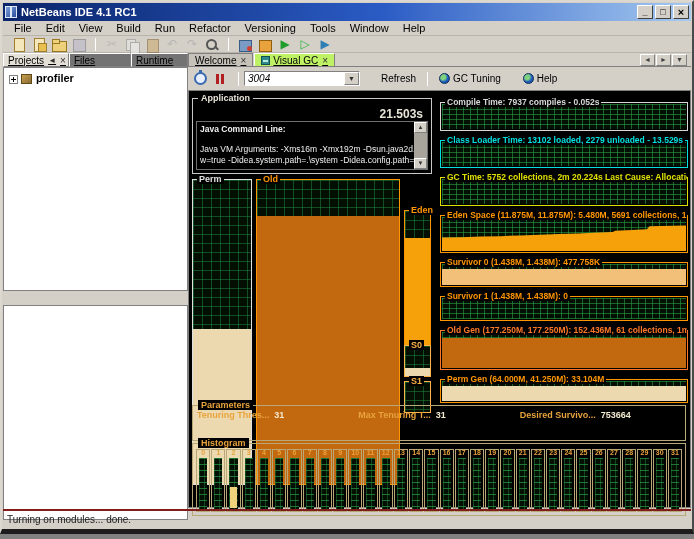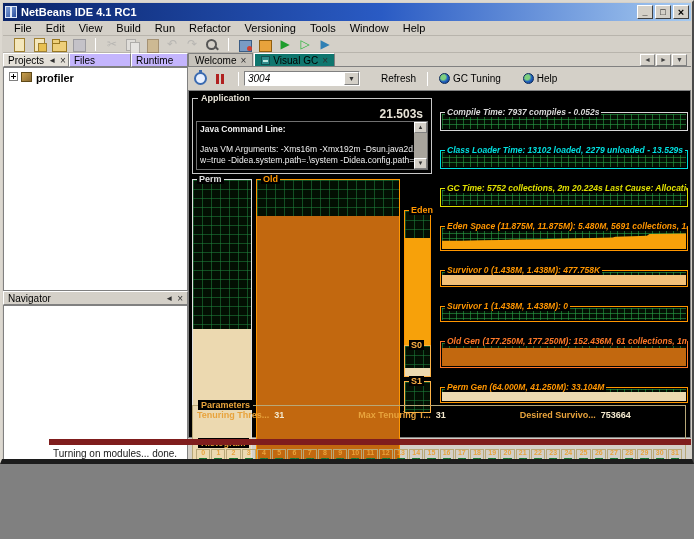--- a/index.html
+++ b/index.html
@@ -1,17 +1,17 @@
 <!DOCTYPE html>
 <html><head>
 <meta charset="utf-8">
 <style>
   html,body{margin:0;padding:0;background:#808080;}
   *{box-sizing:border-box;}
-  .window{position:relative;width:694px;height:464px;background:#d4d0c8;
+  .window{position:relative;width:694px;height:534px;background:#d4d0c8;
     font-family:"Liberation Sans",sans-serif;color:#000;overflow:hidden;
     border-left:2px solid #dcd8d0;border-top:2px solid #dcd8d0;
     border-right:2px solid #4a4a4a;border-bottom:5px solid #1c1c1c;padding-left:36px;}
   
   .titlebar{position:absolute;left:1px;top:1px;right:1px;height:18px;
     background:linear-gradient(90deg,#0a246a 0%,#2a5bc4 55%,#a6caf0 100%);
     display:flex;align-items:center;padding:0 2px;}
   .nb-logo{width:12px;height:12px;margin-right:4px;background:linear-gradient(135deg,#7f9fd8,#2b4f9e);
     border:1px solid #dfe8f8;position:relative;}
   .nb-logo::after{content:"";position:absolute;left:4px;top:0;bottom:0;width:2px;background:#dfe8f8;}
@@ -39,45 +39,45 @@
   .tb-disk::before{content:"";position:absolute;left:2px;top:2px;width:11px;height:11px;background:#b8b8c8;border:1px solid #707080;}
   .tb-copy::before{content:"";position:absolute;left:2px;top:2px;width:8px;height:10px;background:#e8e8e8;border:1px solid #909090;}
   .tb-copy::after{content:"";position:absolute;left:6px;top:5px;width:8px;height:10px;background:#f4f4f4;border:1px solid #909090;}
   .tb-paste::before{content:"";position:absolute;left:3px;top:2px;width:10px;height:12px;background:#c8a868;border:1px solid #806030;}
   .tb-find::before{content:"";position:absolute;left:2px;top:2px;width:7px;height:7px;border:2px solid #555;border-radius:50%;}
   .tb-find::after{content:"";position:absolute;left:10px;top:10px;width:5px;height:2px;background:#555;transform:rotate(45deg);}
   .tb-box-blue::before{content:"";position:absolute;left:2px;top:3px;width:11px;height:10px;background:#7a9cc4;border:1px solid #3a5c84;}
   .tb-box-blue::after{content:"";position:absolute;right:1px;bottom:1px;width:5px;height:5px;background:#d04030;border-radius:50%;}
   .tb-box-orange::before{content:"";position:absolute;left:2px;top:3px;width:11px;height:10px;background:#e8a33c;border:1px solid #905f10;}
   
-  .tabrow{position:absolute;left:1px;top:51px;right:1px;height:14px;display:flex;}
+  .tabrow{position:absolute;left:1px;top:51px;right:1px;height:14px;display:flex;text-decoration:underline;}
   .left-tabs{width:185px;display:flex;}
   .side-tab{font-size:10px;display:flex;align-items:center;padding:0 4px;border:1px solid;
-    border-color:#fff #808080 #808080 #fff;background:#c4b5fd;white-space:nowrap;}
+    border-color:#fff #808080 #808080 #fff;background:#737373;white-space:nowrap;}
   .side-tab.active{background:#e4e0d8;font-weight:normal;}
   .side-tab .spacer{flex:1;}
   .mini-icon{font-size:8px;margin-left:4px;color:#303030;}
   .pin-glyph::before{content:"\25C4";}
   .x-glyph::before{content:"\00D7";font-size:10px;}
   .doc-tabs{flex:1;display:flex;position:relative;border-bottom:1px solid #808080;}
   .doc-tab{font-size:10px;display:flex;align-items:center;padding:0 6px;background:#c6c2ba;
     border:1px solid #808080;border-bottom:none;margin-right:1px;}
-  .doc-tab.active{background:#0f766e;border-color:#fff #808080 #f4f2ec #fff;}
+  .doc-tab.active{background:#bef264;border-color:#fff #808080 #f4f2ec #fff;}
   .vgc-tab-icon{width:9px;height:9px;background:#2e8b8b;border:1px solid #145050;margin-right:3px;position:relative;}
   .vgc-tab-icon::after{content:"";position:absolute;left:1px;top:3px;right:1px;height:2px;background:#bfe8e0;}
   .tab-scrolls{position:absolute;right:4px;top:1px;display:flex;}
   .ts-btn{width:15px;height:12px;margin-left:1px;background:#d4d0c8;border:1px solid;
     border-color:#fff #808080 #808080 #fff;font-size:7px;line-height:10px;text-align:center;color:#404040;}
   .tsl::before{content:"\25C4";}
   .tsr::before{content:"\25BA";}
   .tsd::before{content:"\25BC";}
   
   .proj-body{position:absolute;left:1px;top:65px;width:185px;height:224px;background:#fff;
     border:1px solid #808080;padding:4px 2px;}
-  .tree-row{display:flex;align-items:flex-start;font-size:11px;}
+  .tree-row{display:flex;align-items:flex-end;font-size:11px;}
   .expand-box{width:9px;height:9px;border:1px solid #808080;background:#fff;position:relative;margin:0 3px;}
   .expand-box::before{content:"";position:absolute;left:1px;top:3px;width:5px;height:1px;background:#000;}
   .expand-box::after{content:"";position:absolute;left:3px;top:1px;width:1px;height:5px;background:#000;}
   .node-icon{width:11px;height:10px;background:linear-gradient(135deg,#c8a050,#8a6a30);border:1px solid #604a18;margin-right:4px;}
   .tree-label{font-weight:bold;}
   .nav-header{position:absolute;left:1px;top:289px;width:185px;height:14px;background:#d4d0c8;
     border:1px solid;border-color:#fff #808080 #808080 #fff;display:flex;align-items:center;
     font-size:10px;padding:0 4px;}
   .nav-header .spacer{flex:1;}
   .nav-body{position:absolute;left:1px;top:303px;width:185px;height:215px;background:#fff;border:1px solid #808080;}
@@ -120,21 +120,21 @@
     background-image:repeating-linear-gradient(to right,rgba(30,130,60,.55) 0 1px,transparent 1px 9px),
                      repeating-linear-gradient(to bottom,rgba(30,130,60,.55) 0 1px,transparent 1px 9px);}
   .s-fill{position:absolute;left:0;right:0;bottom:0;}
   .sp-perm{left:0;top:4px;width:60px;height:306px;}
   .sp-old{left:64px;top:4px;width:144px;height:306px;}
   .sp-eden{left:212px;top:4px;width:27px;height:158px;}
   .sp-s0{left:212px;top:170px;width:27px;height:32px;}
   .sp-s1{left:212px;top:206px;width:27px;height:32px;}
   
   .right-stack{position:absolute;left:249px;top:2px;width:252px;height:310px;display:flex;flex-direction:column;gap:2px;padding:2px 2px 0 2px;}
-  .graph-box{position:relative;border:1px solid;margin-top:17px;font-style:italic;}
+  .graph-box{position:relative;border:1px solid;margin-top:7px;}
   .g-legend{position:absolute;top:-6px;left:4px;background:#000;padding:0 2px;font-size:8.5px;font-weight:bold;white-space:nowrap;max-width:242px;overflow:hidden;z-index:2;}
   .g-grid{position:absolute;inset:1px;background:#030f03;
     background-image:repeating-linear-gradient(to right,rgba(40,160,70,.6) 0 1px,transparent 1px 7px),
                      repeating-linear-gradient(to bottom,rgba(40,160,70,.6) 0 1px,transparent 1px 5px);}
   .g-fill{position:absolute;left:0;right:0;top:0;bottom:0;}
   .gh-compile{height:33px;} .gh-classloader{height:33px;} .gh-gctime{height:33px;}
   .gh-eden{height:44px;} .gh-s0{height:28px;} .gh-s1{height:29px;} .gh-oldgen{height:47px;} .gh-permgen{height:27px;}
   
   .params{left:3px;top:314px;right:4px;height:36px;}
   .param-items{position:absolute;inset:4px 4px 2px 4px;display:flex;}
@@ -148,22 +148,22 @@
   .hb-label{position:absolute;top:-1px;left:0;right:0;text-align:center;font-size:7px;font-weight:bold;color:#e8a33c;background:transparent;line-height:8px;}
   .hb-grid{position:absolute;left:2px;right:2px;top:8px;bottom:2px;background:#030f03;
     background-image:repeating-linear-gradient(to bottom,rgba(40,160,70,.7) 0 1px,transparent 1px 6px),
                      repeating-linear-gradient(to right,rgba(40,160,70,.4) 0 1px,transparent 1px 5px);}
   .hb-fill{position:absolute;left:1px;right:1px;bottom:1px;}
   
   .dd-list{position:absolute;left:51px;top:17px;width:114px;background:#fff;border:1px solid #000;z-index:50;}
   .dd-item{font-size:10px;height:12px;line-height:12px;padding-left:3px;color:#000;white-space:nowrap;}
   .dd-item.hl{background:#0a246a;color:#fff;}
   
-  .statusbar{position:absolute;left:1px;right:1px;bottom:0;height:20px;border-top:6px solid #7f1d1d;
-    font-size:10px;padding:3px 0 0 4px;color:#202020;margin-left:46px;}
+  .statusbar{position:absolute;left:1px;right:1px;bottom:0;height:20px;border-top:2px solid #7f1d1d;
+    font-size:10px;padding:3px 0 0 4px;color:#202020;}
 </style>
 </head>
 <body>
 
 <div class="window">
 
   <div class="titlebar">
     <span class="nb-logo"></span>
     <span class="title-text">NetBeans IDE 4.1 RC1</span>
     <span class="tb-btn min-glyph"></span>
@@ -237,26 +237,20 @@
     </div>
   </div>
 
   <div class="proj-body">
     <div class="tree-row">
       <span class="expand-box"></span>
       <span class="node-icon"></span>
       <span class="tree-label">profiler</span>
     </div>
   </div>
-  <div class="nav-header">
-    <span>Navigator</span>
-    <span class="spacer"></span>
-    <span class="mini-icon pin-glyph"></span>
-    <span class="mini-icon x-glyph"></span>
-  </div>
   <div class="nav-body"></div>
 
   <div class="vgc">
     <div class="vgc-toolbar">
       <span class="stopwatch"></span>
       <span class="pause-ic"></span>
       <span class="vgc-sep"></span>
       <div class="combo">
         <span class="combo-text">3004</span>
         <span class="combo-btn tsd"></span>

